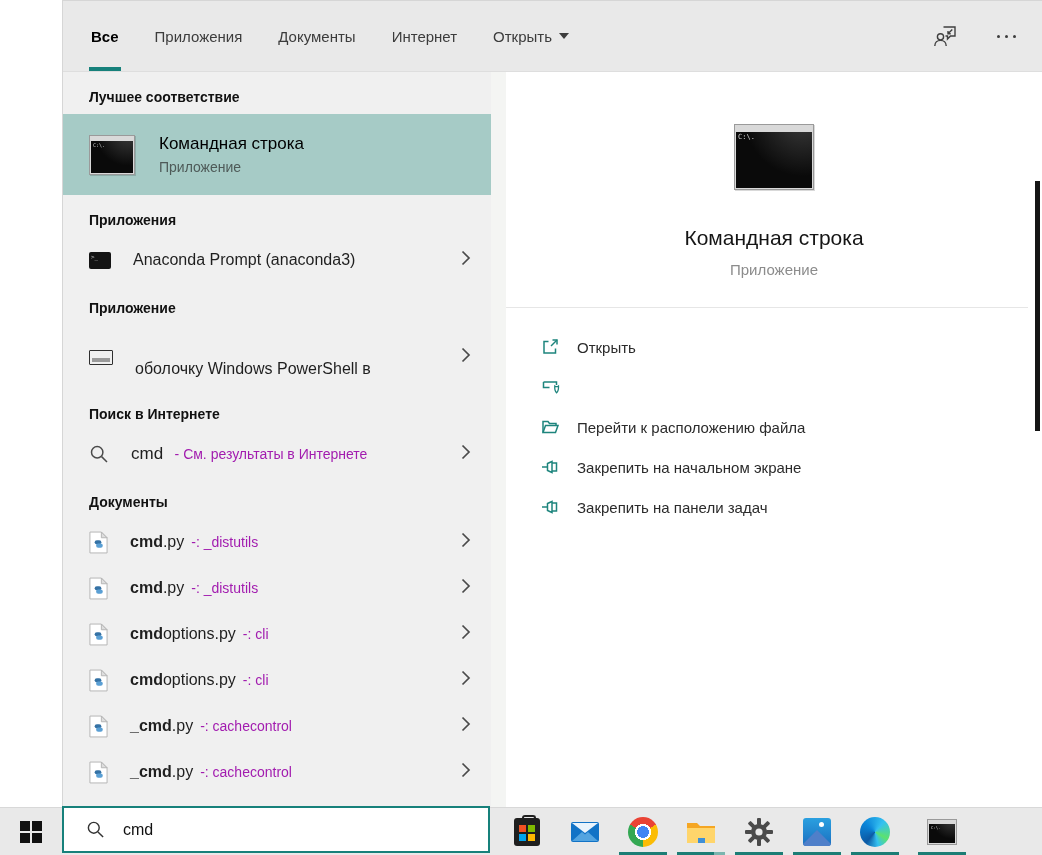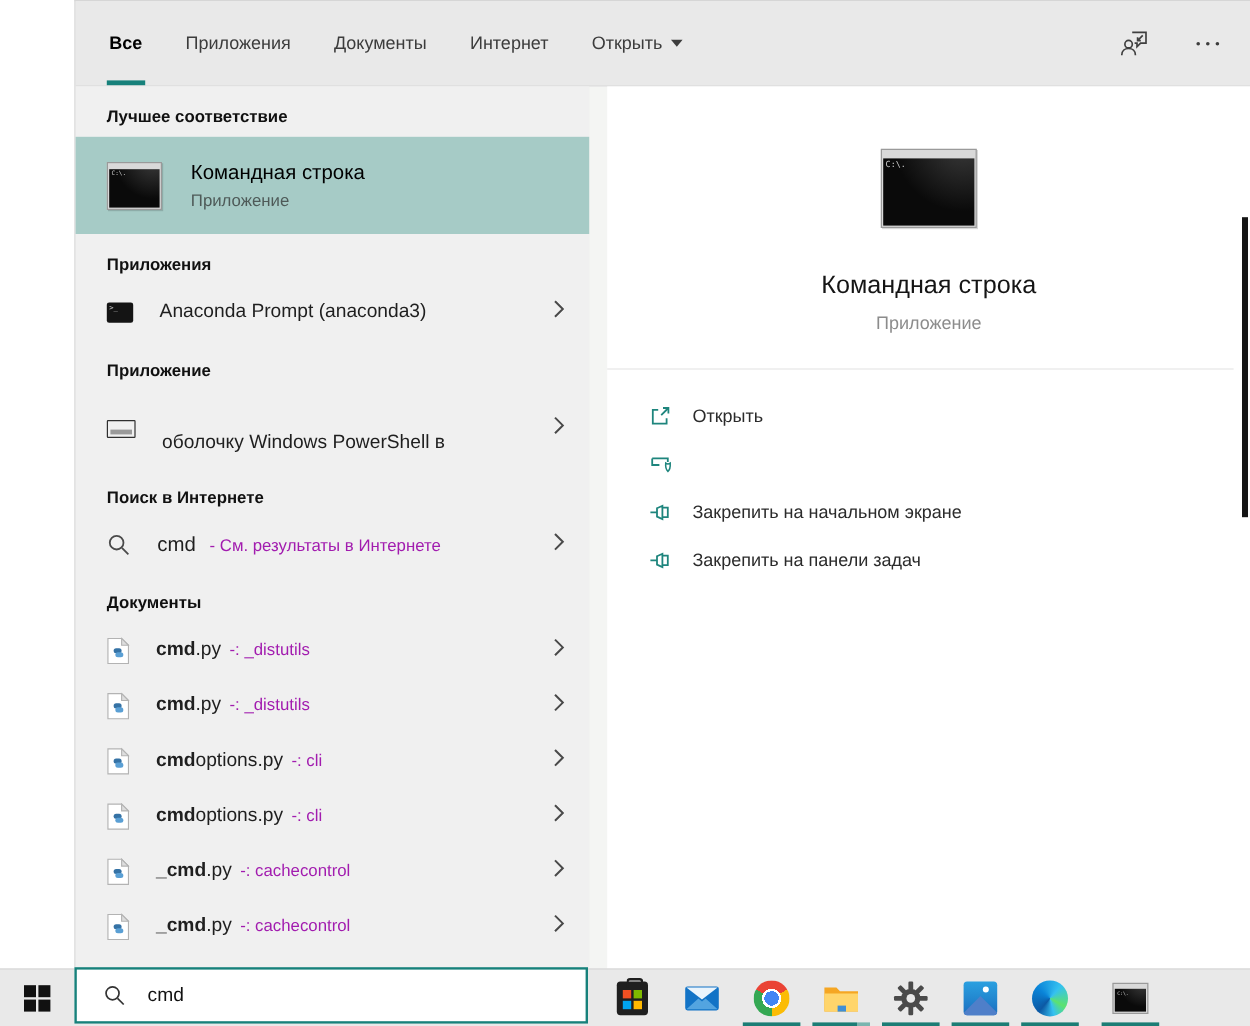--- a/index.html
+++ b/index.html
@@ -374,20 +374,29 @@
           <span style="display:inline-flex;">
             <svg width="20" height="20" viewBox="0 0 20 20" fill="none" stroke="#1e857d" stroke-width="1.5">
               <path d="M3.5 5 H16.5 V8 M3.5 5 V10.5 H9.5"></path>
               <path d="M14.8 9 C16 9.9 17.3 9.9 18.5 9 C18.7 12 17.9 14.7 16.6 15.8 C15.3 14.7 14.5 12 14.8 9 Z" stroke-width="1.3"></path>
             </svg>
           </span>
         </div>
         <div class="action">
           <span style="display:inline-flex;">
             <svg width="20" height="20" viewBox="0 0 20 20" fill="none" stroke="#1e857d" stroke-width="1.5">
+              <path d="M3 15.5 V4.5 H8 L9.5 6.5 H16 V8.5"></path>
+                <path d="M3 15.5 L5.5 8.5 H18 L15.5 15.5 Z"></path>
+            </svg>
+          </span>
+          <span class="a-label">Перейти к расположению файла</span>
+        </div>
+        <div class="action">
+          <span style="display:inline-flex;">
+            <svg width="20" height="20" viewBox="0 0 20 20" fill="none" stroke="#1e857d" stroke-width="1.5">
               <line x1="2" y1="10" x2="7.5" y2="10"></line>
               <path d="M7.5 6.5 L12 4.5 V15.5 L7.5 13.5 Z"></path>
                 <path d="M12 6 H16.5 V14 H12"></path>
             </svg>
           </span>
           <span class="a-label">Закрепить на начальном экране</span>
         </div>
         <div class="action">
           <span style="display:inline-flex;">
             <svg width="20" height="20" viewBox="0 0 20 20" fill="none" stroke="#1e857d" stroke-width="1.5">

